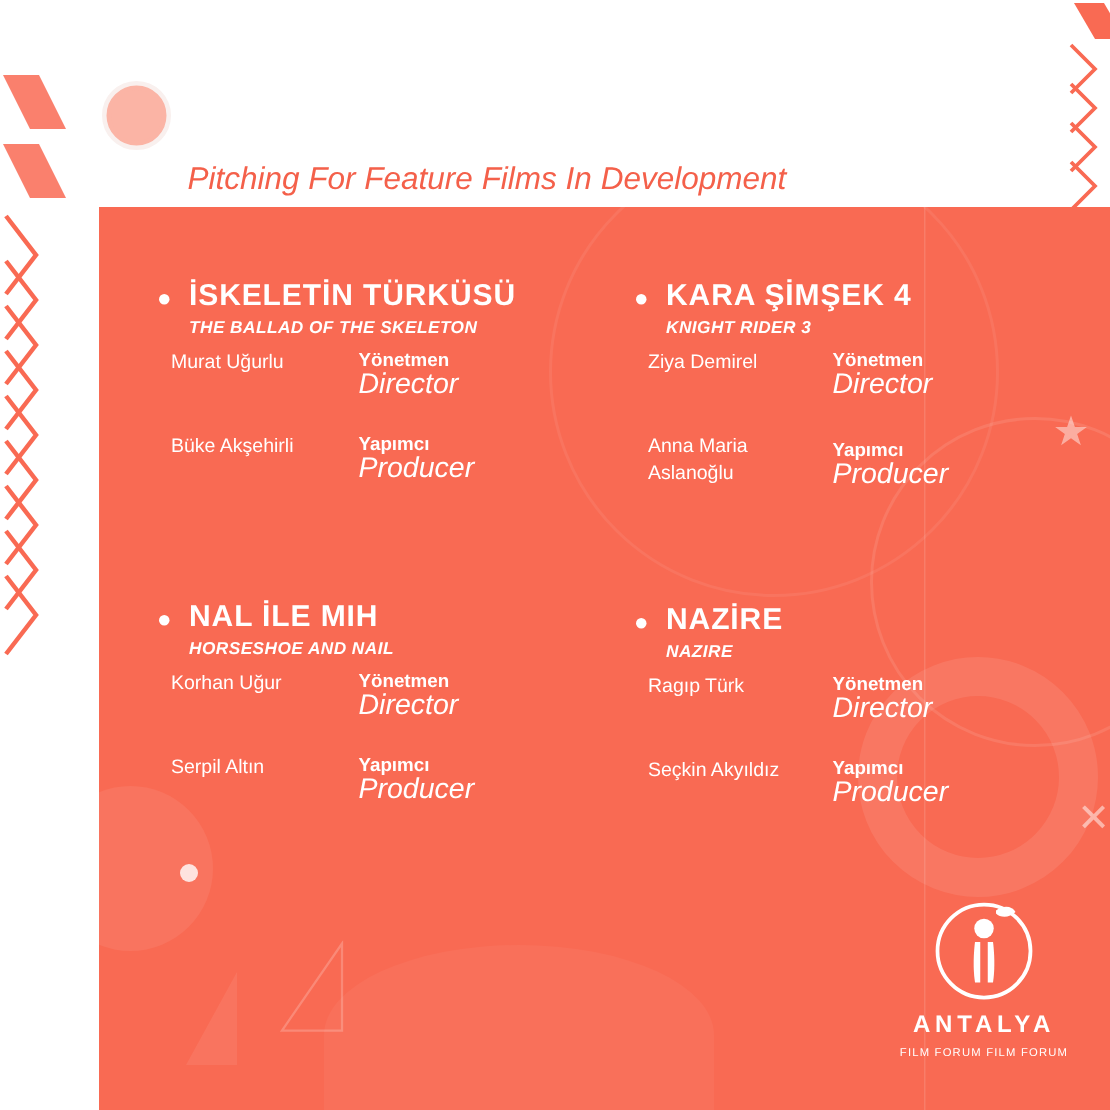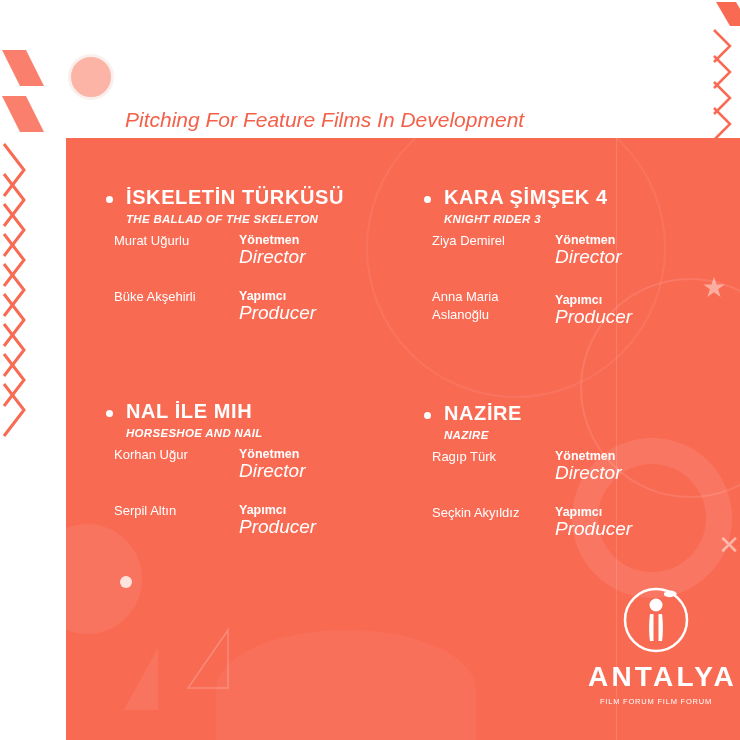--- a/index.html
+++ b/index.html
@@ -268,21 +268,21 @@
     text-align: center;
     color: #ffffff;
   }
   .logo-mark {
     margin: 0 auto 4px auto;
     width: 66px;
     height: 74px;
     position: relative;
   }
   .logo-word {
-    font-size: 28px;
+    font-size: 16px;
     font-weight: bold;
     letter-spacing: 3.2px;
     color: #ffffff;
   }
   .logo-sub {
     margin-top: 4px;
     font-size: 7.5px;
     letter-spacing: 0.8px;
     color: #ffffff;
   }

